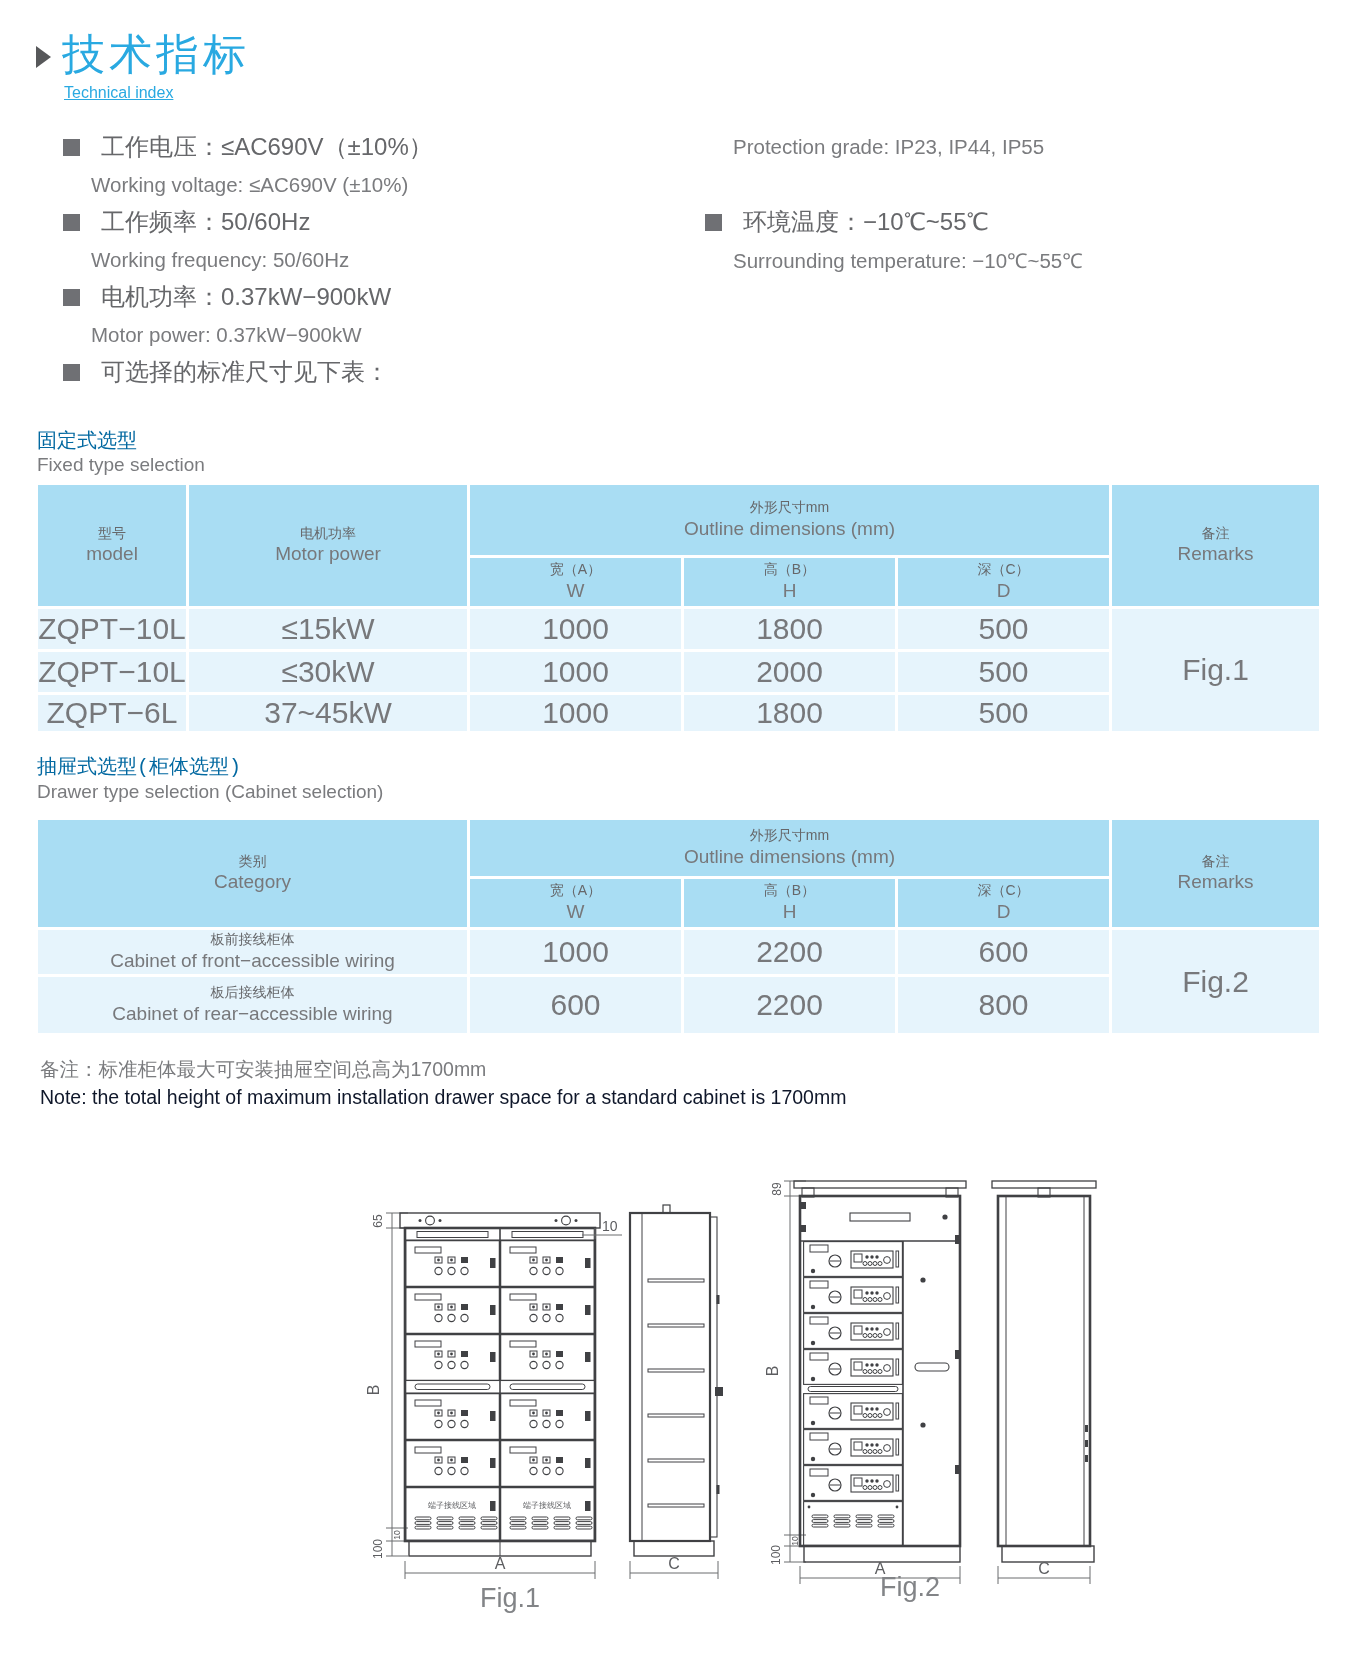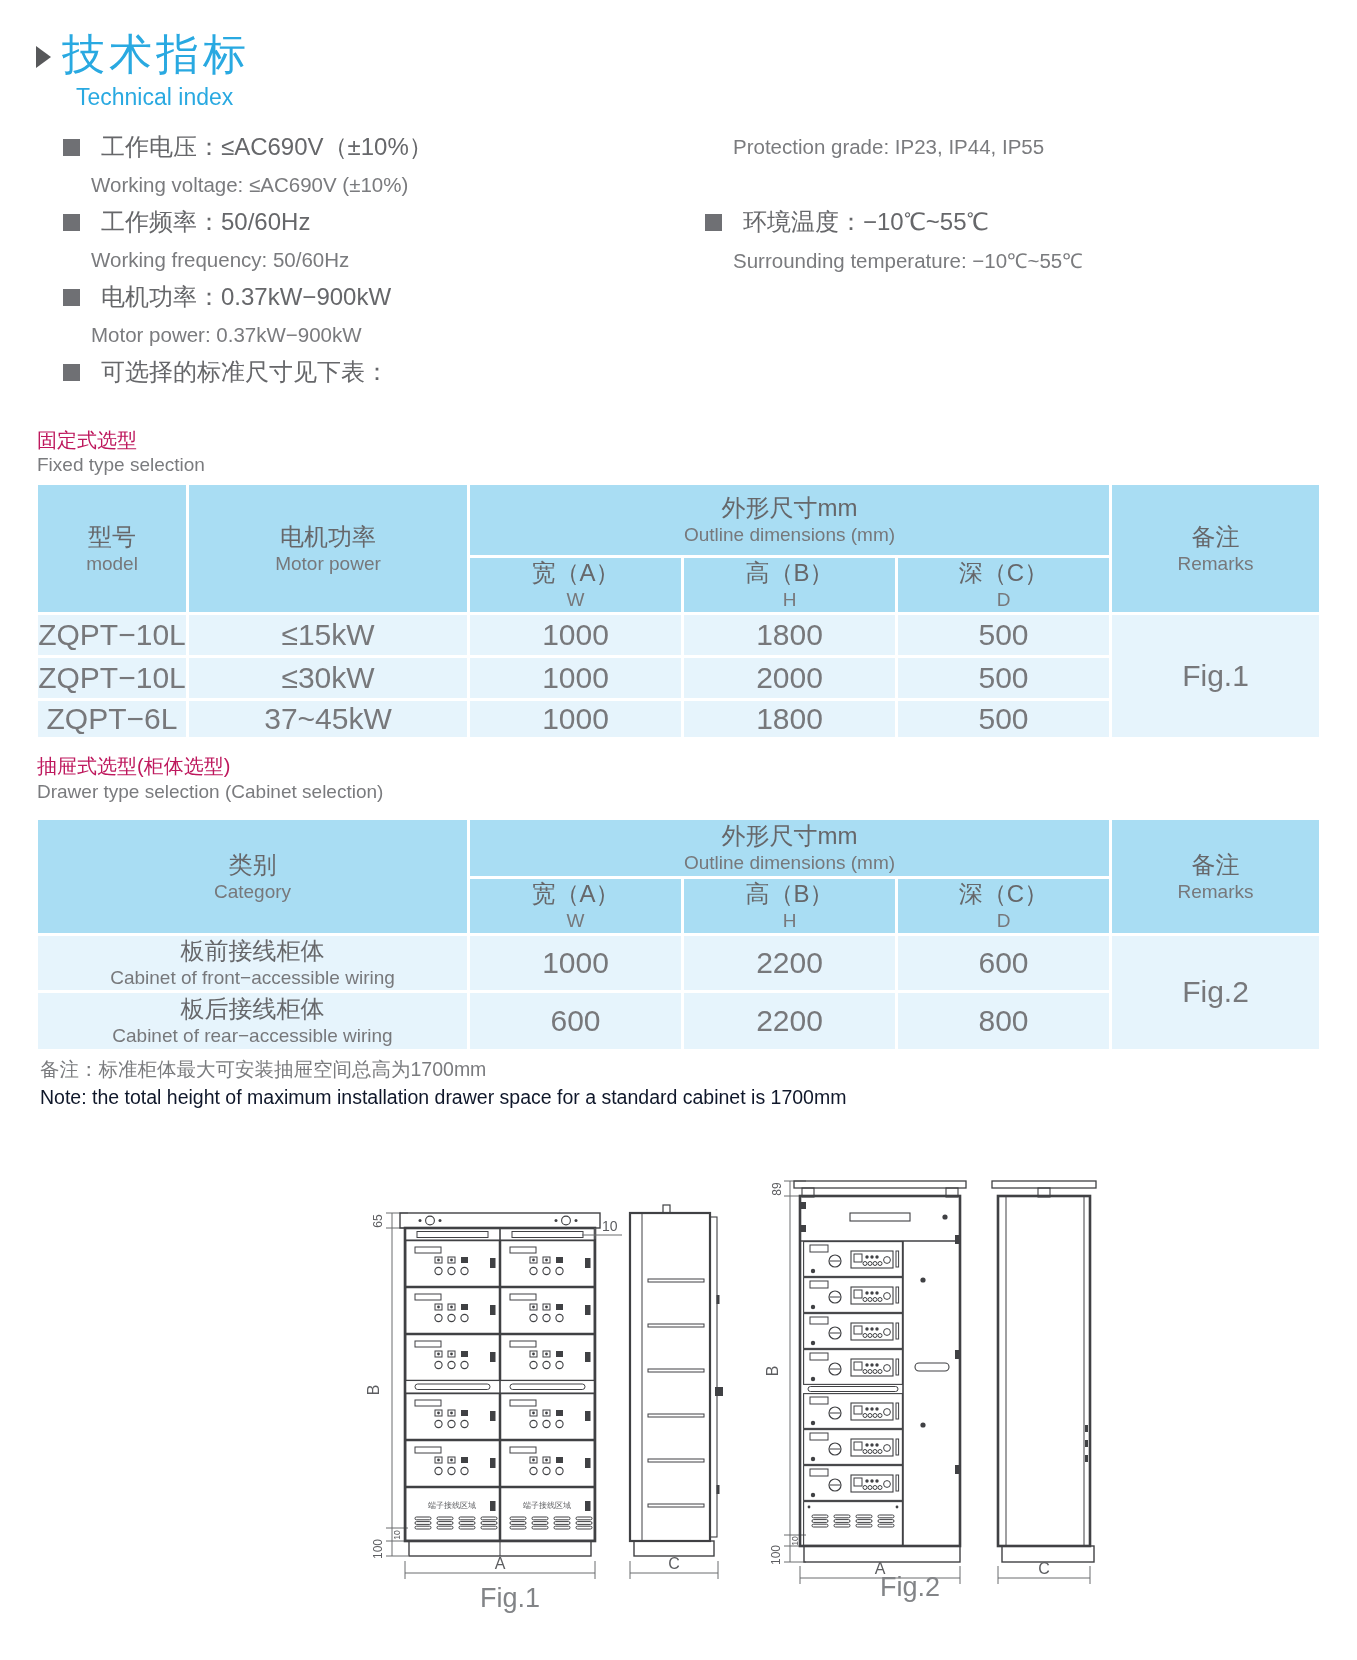--- a/index.html
+++ b/index.html
@@ -16,43 +16,43 @@
     font-family:"Liberation Sans", sans-serif;color:var(--text);
   }
 
   
   .title-arrow{
     position:absolute;left:36px;top:46px;width:0;height:0;
     border-top:11px solid transparent;border-bottom:11px solid transparent;
     border-left:15px solid #57585a;
   }
   .title-zh{position:absolute;left:62px;top:26px;font-size:43px;letter-spacing:4px;color:var(--accent);}
-  .title-en{position:absolute;left:76px;top:84px;font-size:23px;color:var(--accent);}
+  .title-en{position:absolute;left:64px;top:84px;font-size:16px;color:var(--accent);text-decoration:underline;}
 
   
   .spec-col{position:absolute;top:128px;}
   .spec-col.left{left:63px;width:640px;}
   .spec-col.right{left:705px;width:600px;}
   .spec-item{height:75px;}
   .spec-zh{font-size:24px;height:38px;display:flex;align-items:center;gap:21px;color:#66676a;white-space:nowrap;}
   .spec-en{font-size:20.5px;height:37px;display:flex;align-items:center;padding-left:28px;color:#7a7b7e;white-space:nowrap;}
   .bullet{width:17px;height:17px;background:#6f7074;flex:0 0 auto;}
 
   
-  .section-zh{position:absolute;left:37px;font-size:20px;color:#be185d;}
+  .section-zh{position:absolute;left:37px;font-size:20px;color:#0369a1;font-family:Liberation Mono, monospace;}
   .section-en{position:absolute;left:37px;font-size:19px;color:#7a7b7e;}
 
   
   table.spec-table{
     position:absolute;left:35px;width:1287px;border-collapse:separate;border-spacing:3px;
     table-layout:fixed;text-align:center;color:var(--text);
   }
   table.spec-table th{background:var(--table-header-bg);font-weight:normal;vertical-align:middle;}
   table.spec-table td{background:var(--table-row-bg);vertical-align:middle;}
-  .cell-zh{font-size:24px;line-height:1.25;color:#66676a;}
+  .cell-zh{font-size:14px;line-height:1.25;color:#66676a;}
   .cell-en{font-size:19px;line-height:1.25;color:#77787b;}
   .cell-val{font-size:30px;color:#77787b;}
 
   
   .note-zh{position:absolute;left:40px;top:1056px;font-size:19.5px;color:#7a7b7e;}
   .note-en{position:absolute;left:40px;top:1086px;font-size:19.5px;color:#0f172a;}
 
   
   svg.fig{position:absolute;overflow:visible;}
   svg.fig rect, svg.fig circle, svg.fig line, svg.fig path{stroke:var(--drawing-line);fill:none;}

